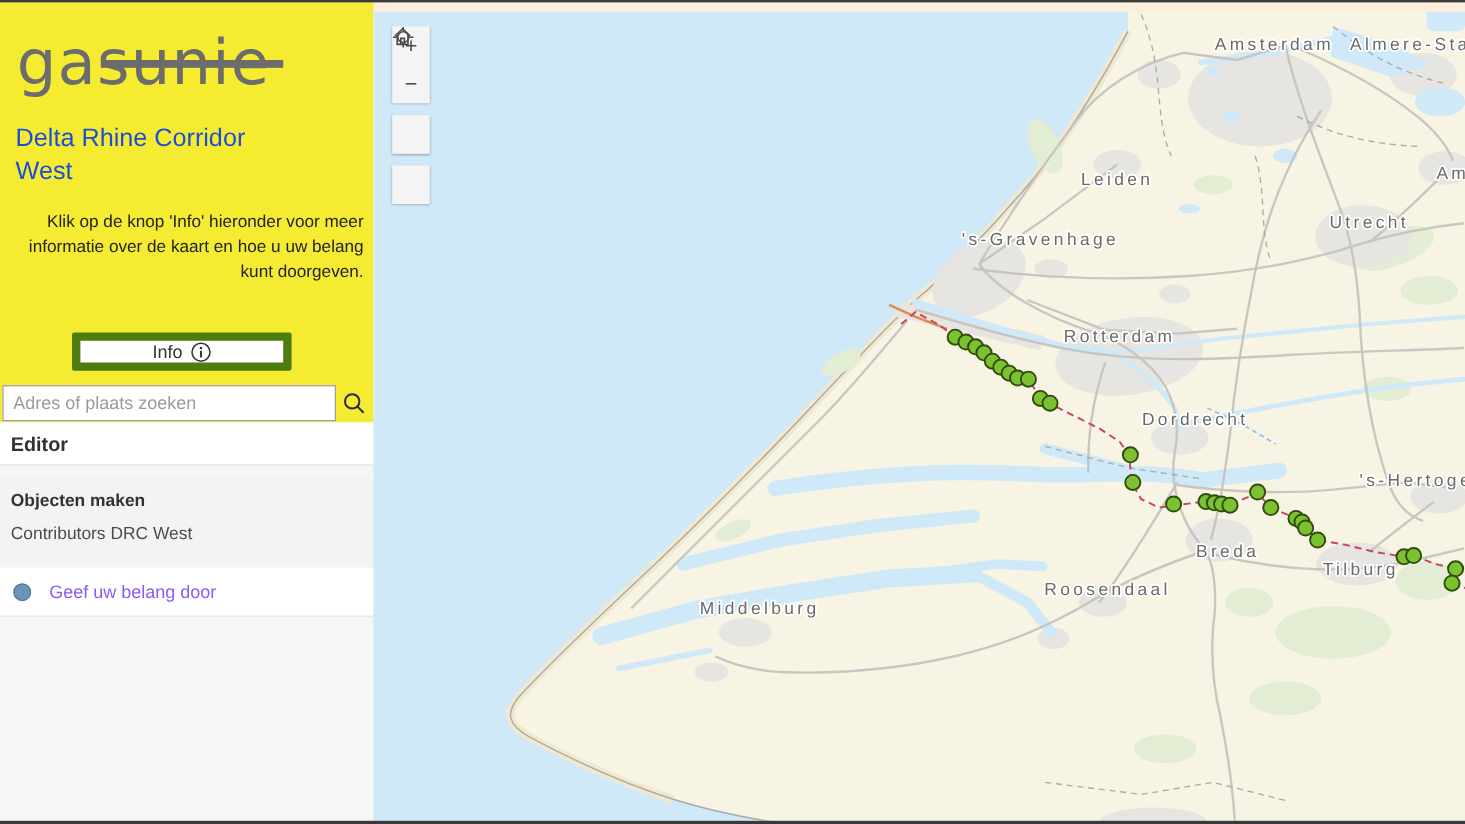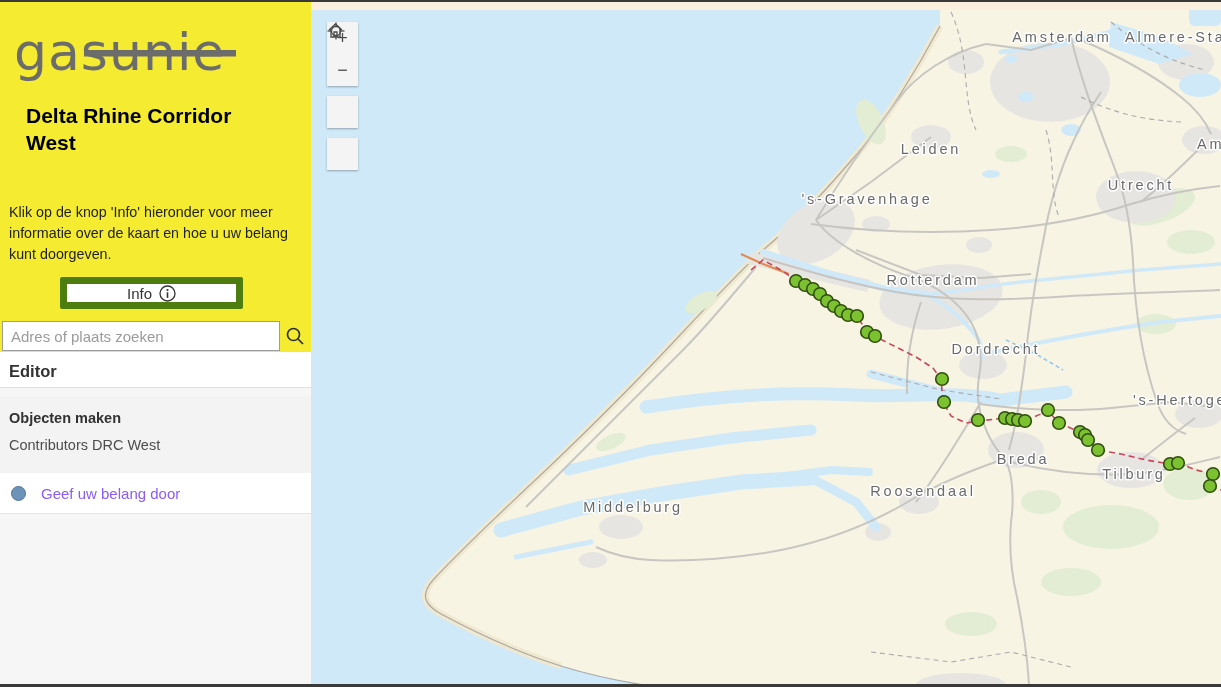--- a/index.html
+++ b/index.html
@@ -10,22 +10,22 @@
   *{margin:0;padding:0;box-sizing:border-box;}
   html,body{width:1221px;height:687px;overflow:hidden;font-family:"Liberation Sans",sans-serif;background:#fff;}
   .edge{position:absolute;left:0;width:1221px;background:#3a3a3a;z-index:50;}
   #edge-top{top:0;height:2px;}
   #edge-bottom{bottom:0;height:3px;}
 
   
   #sidebar{position:absolute;left:0;top:2px;width:311px;height:682px;background:#f6f6f6;z-index:20;}
   #sidebar-yellow{position:absolute;left:0;top:0;width:311px;height:350px;background:var(--sidebar-bg);}
   #logo{position:absolute;left:12px;top:22px;width:258px;height:60px;}
-  #side-title{position:absolute;left:26px;top:100px;width:240px;font-size:21px;font-weight:bold;color:#000000;line-height:27px;}
-  #side-desc{position:absolute;left:9px;top:173px;width:294px;font-size:14.3px;color:#222;line-height:21px;text-align:left;margin-top:27px;}
+  #side-title{position:absolute;left:13px;top:100px;width:240px;font-size:21px;font-weight:normal;color:#1d4ed8;line-height:27px;}
+  #side-desc{position:absolute;left:9px;top:173px;width:294px;font-size:14.3px;color:#222;line-height:21px;text-align:right;}
   #info-button{position:absolute;left:60px;top:275px;width:183px;height:32px;background:#fff;border:7px solid #4d7c0f;border-radius:2px;display:flex;align-items:center;justify-content:center;gap:7px;font-size:15px;color:#333;cursor:pointer;}
   #search-wrap{position:absolute;left:2px;top:319px;width:308px;height:30px;display:flex;}
   #search-input{width:278px;height:30px;border:1px solid #9c9c9c;background:#fff;padding:0 8px;font-size:15px;color:#333;font-family:"Liberation Sans",sans-serif;}
   #search-input::placeholder{color:#9b9b9b;}
   #search-button{width:30px;height:30px;background:transparent;border:none;display:flex;align-items:center;justify-content:center;cursor:pointer;}
   #editor-head{position:absolute;left:0;top:350px;width:311px;height:36px;background:#fff;border-bottom:1px solid #e0e0e0;}
   #editor-head span{position:absolute;left:9px;top:10px;font-size:16.5px;font-weight:bold;color:#323232;}
   #editor-section{position:absolute;left:0;top:395px;width:311px;height:76px;background:#f3f3f3;}
   #objecten{position:absolute;left:9px;top:13px;font-size:14.5px;font-weight:bold;color:#323232;}
   #layer-name{position:absolute;left:9px;top:40px;font-size:14.5px;color:#4c4c4c;}

